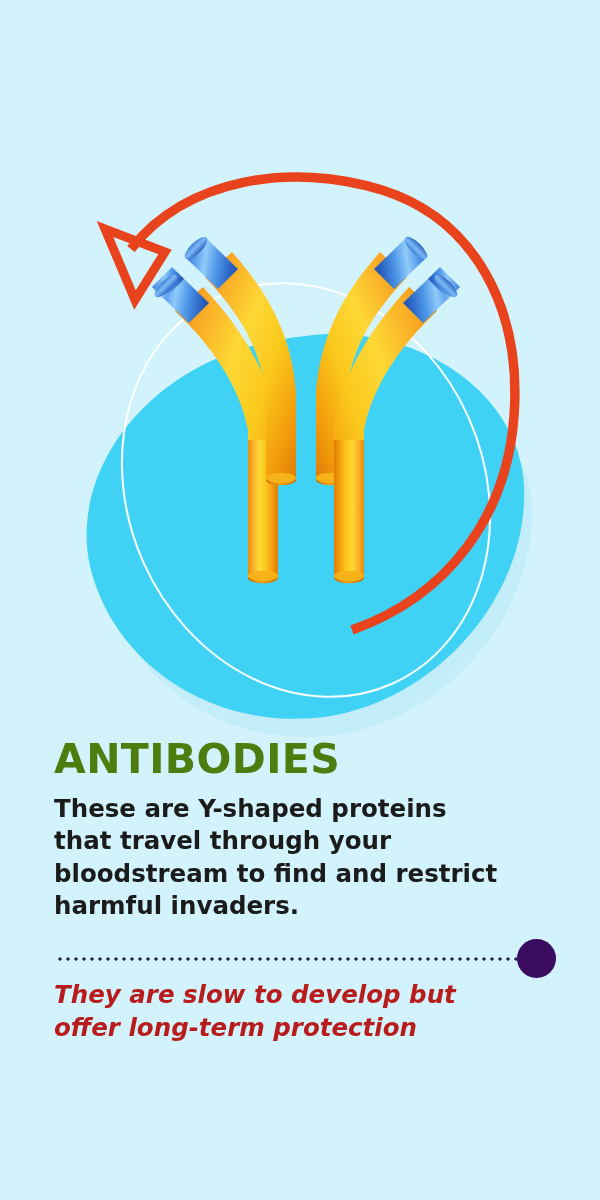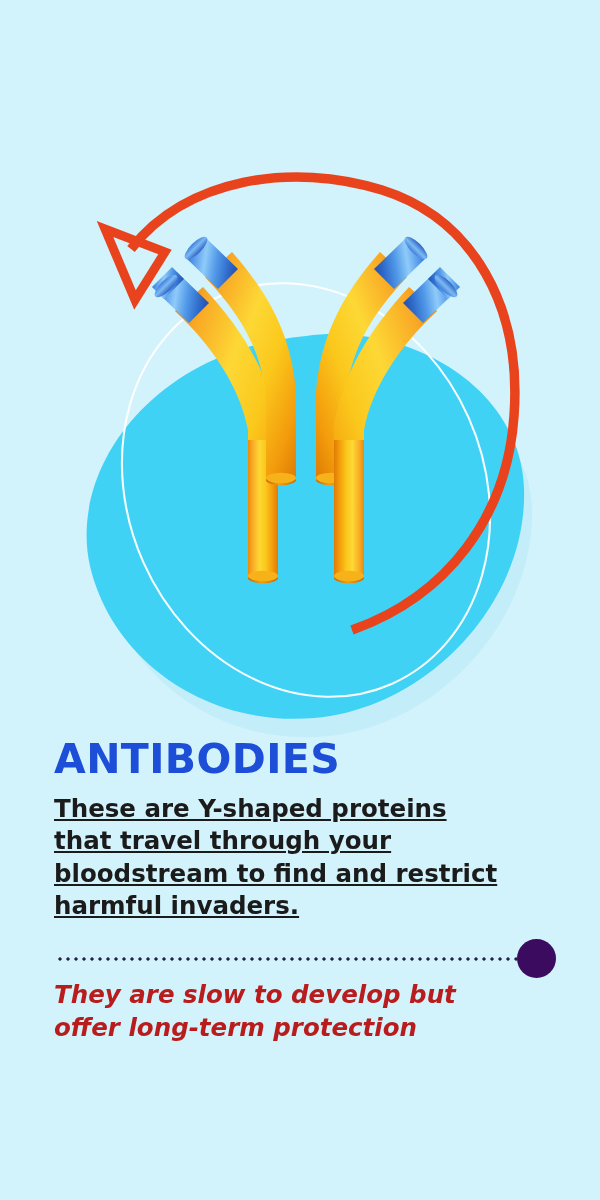--- a/index.html
+++ b/index.html
@@ -37,32 +37,31 @@
     left: 54px;
     top: 738px;
     width: 500px;
   }
   #page-title {
     margin: 0;
     font-size: 41px;
     line-height: 1.04;
     font-weight: bold;
     letter-spacing: 0.4px;
-    color: #1d4ed8;
+    color: #4d7c0f;
     font-family: "DejaVu Sans", sans-serif;
   }
   #description {
     margin: 12px 0 0 0;
     font-size: 24.5px;
     line-height: 1.33;
     font-weight: bold;
     color: #1b1b1b;
     width: 450px;
     font-family: "DejaVu Sans", sans-serif;
-    text-decoration: underline;
   }
 
   
   #divider-row {
     position: relative;
     margin-top: 17px;
     height: 40px;
     width: 502px;
   }
   #dotted-line {

